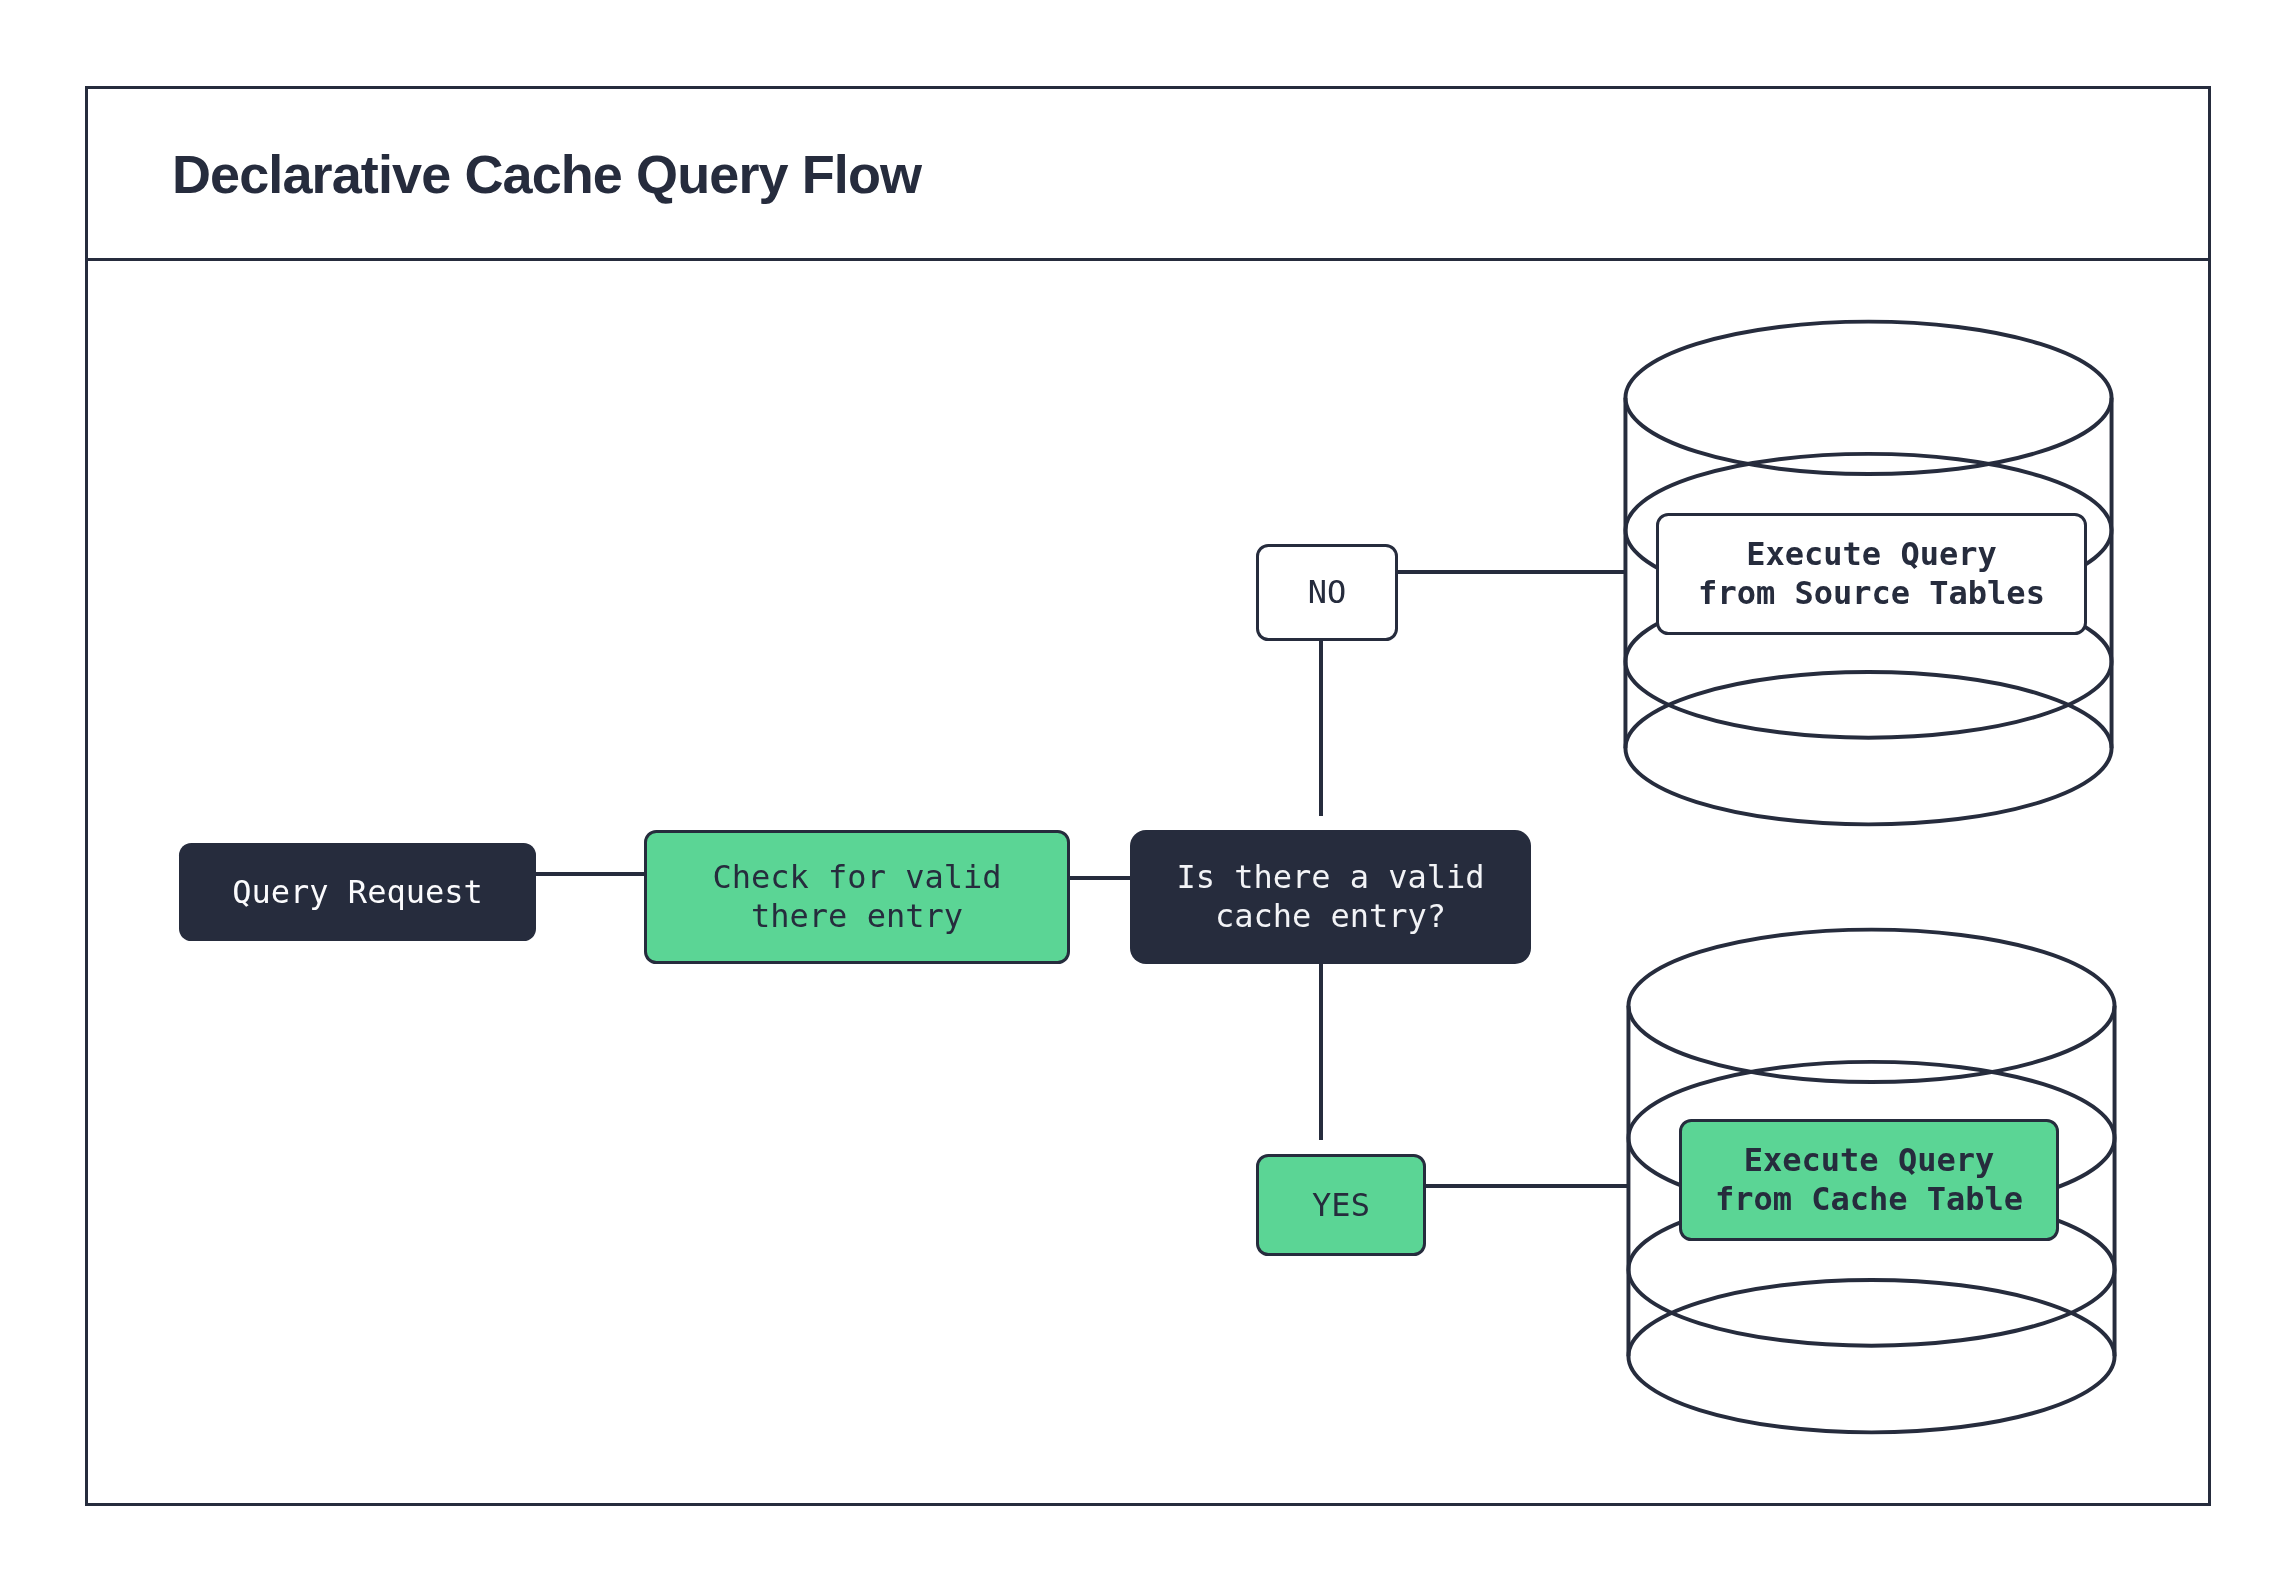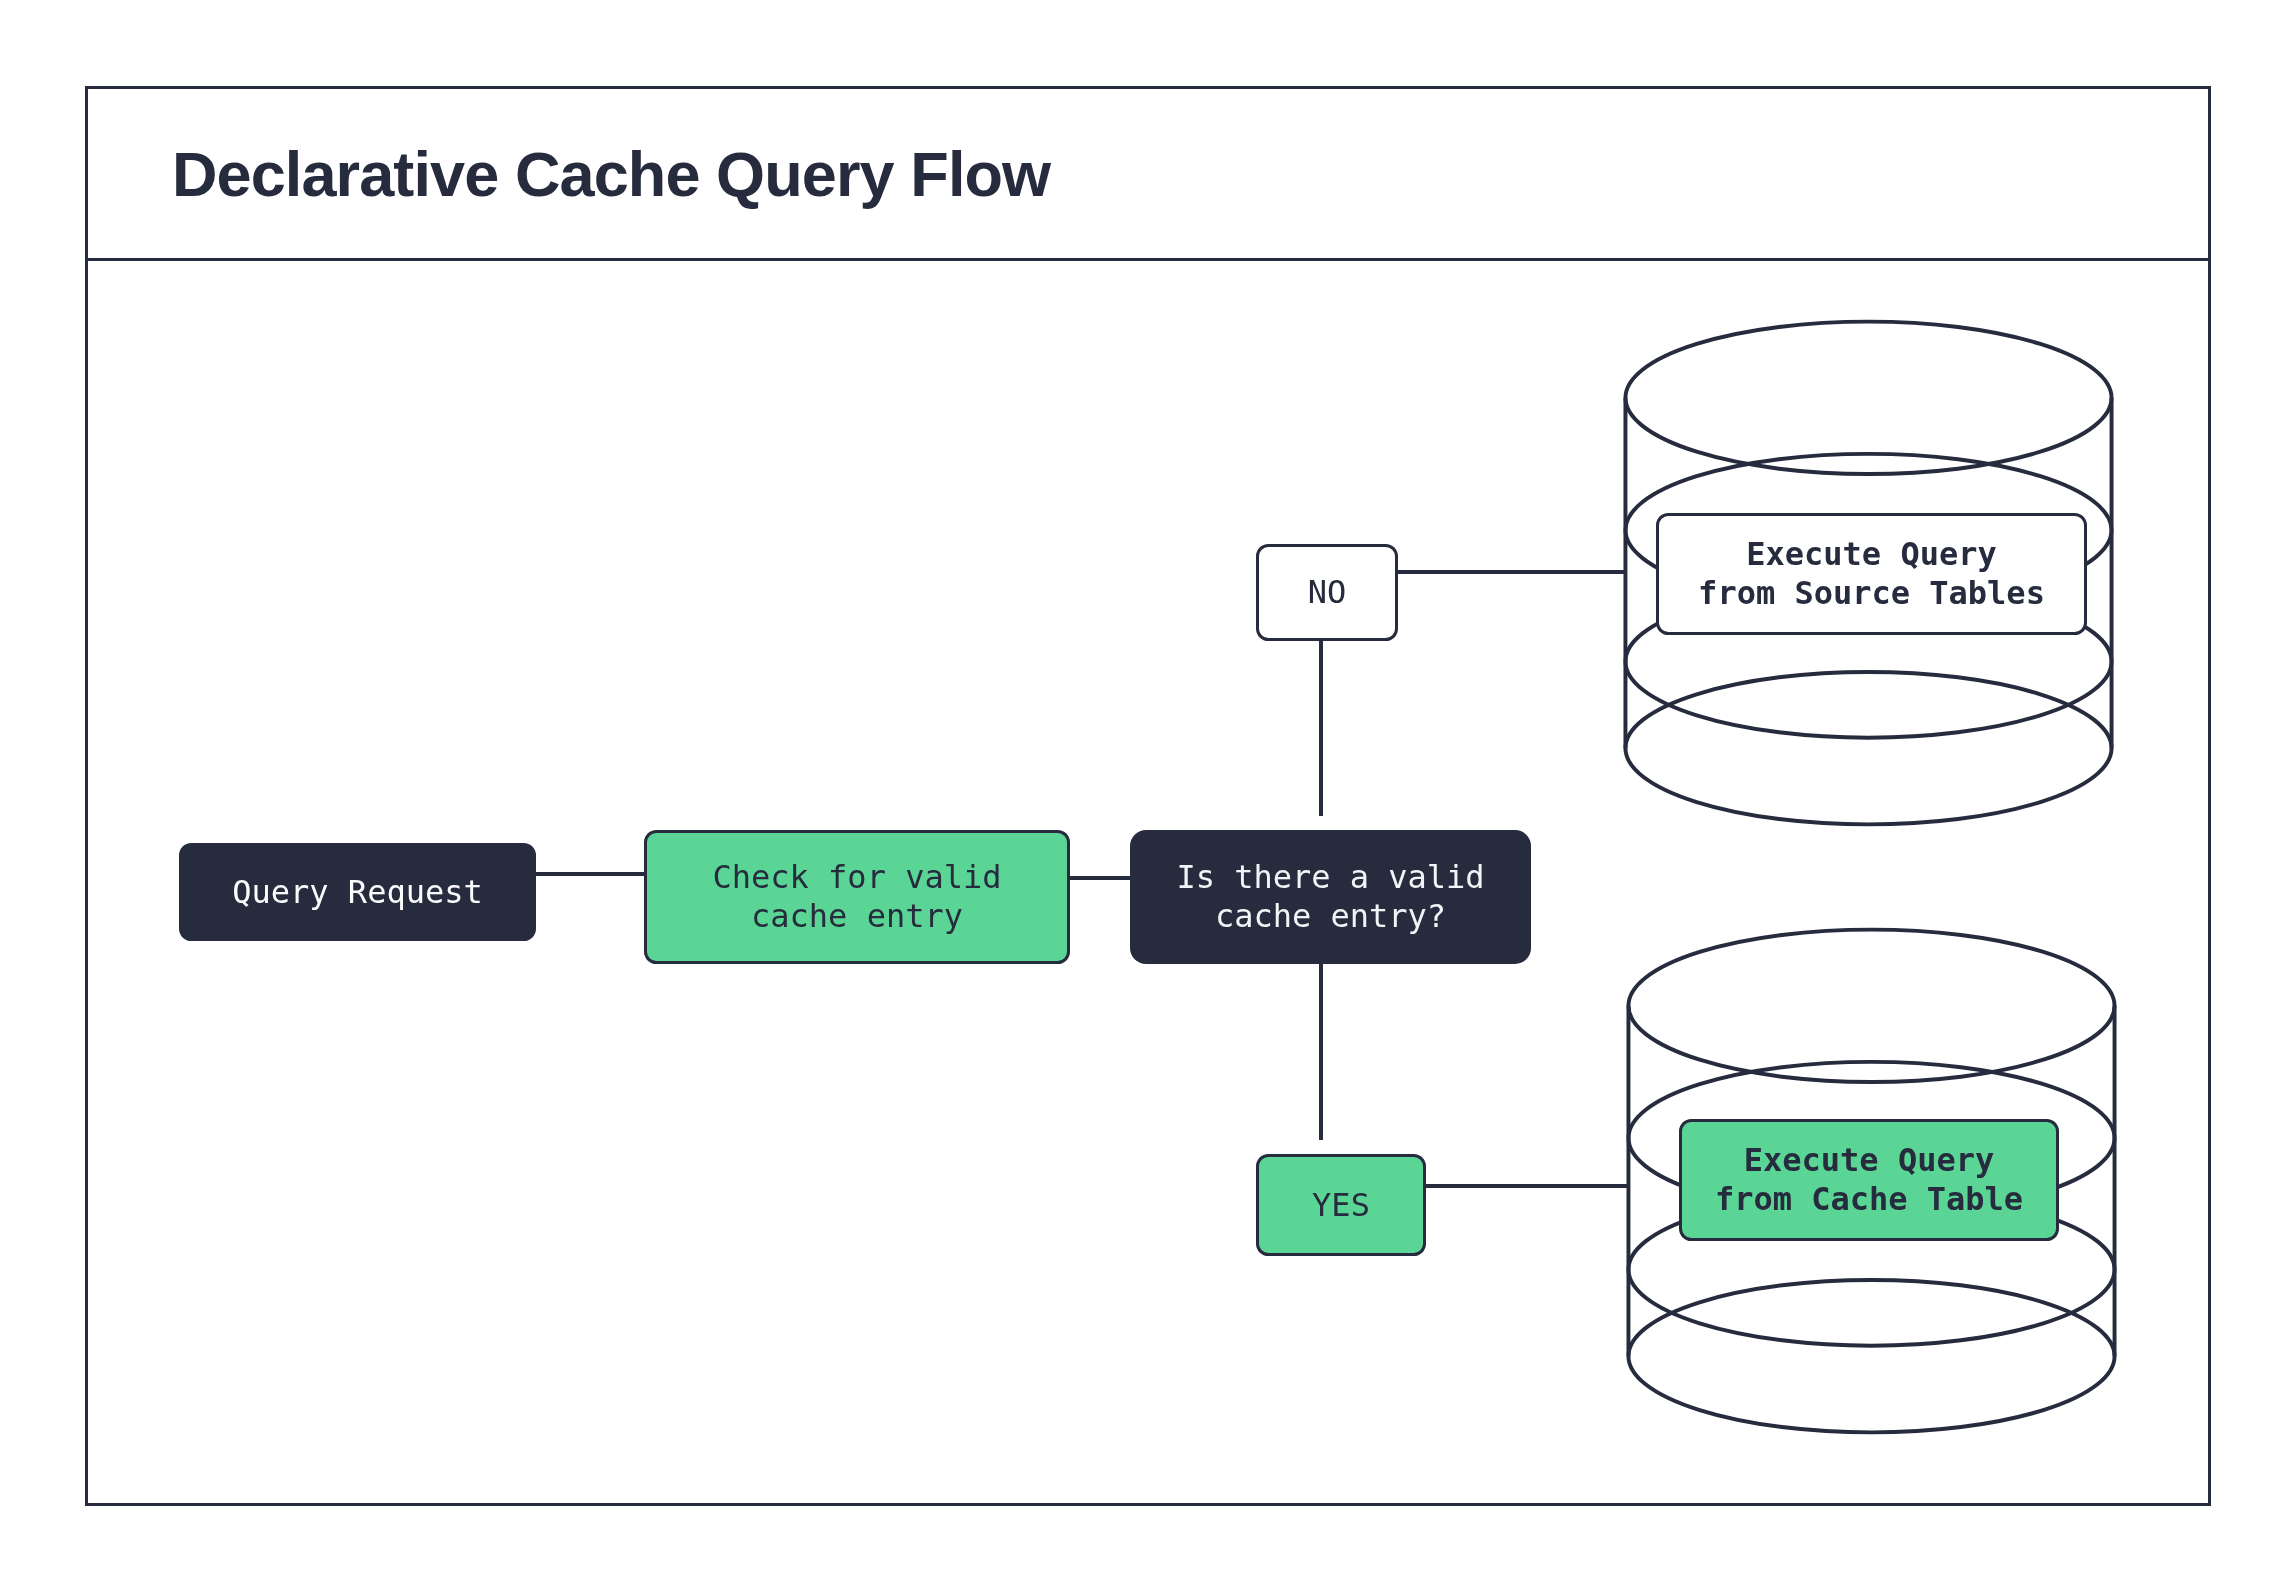--- a/index.html
+++ b/index.html
@@ -23,21 +23,21 @@
     border:3.5px solid var(--ink);background:var(--paper);
   }
   .titlebar{
     position:absolute;left:85px;top:86px;width:2126px;height:175px;
     border:3.5px solid var(--ink);
     display:flex;align-items:center;
     padding-left:84px;
   }
   .page-title{
     font-family:"Liberation Sans","DejaVu Sans",sans-serif;
-    font-weight:bold;font-size:63px;letter-spacing:-0.9px;color:var(--ink);
+    font-weight:bold;font-size:54px;letter-spacing:-0.9px;color:var(--ink);
     white-space:nowrap;
   }
 
   
   .conn{position:absolute;background:var(--ink);z-index:2;}
 
   
   .node{
     position:absolute;z-index:4;
     display:flex;flex-direction:column;align-items:center;justify-content:center;
@@ -79,21 +79,21 @@
   <div class="conn" style="left:1319px;top:944px;width:4.4px;height:196px;"></div>
   <div class="conn" style="left:1396px;top:570px;width:231px;height:4.4px;"></div>
   <div class="conn" style="left:1396px;top:1184px;width:233px;height:4.4px;"></div>
 
   <div class="node node--dark node--solidwhite" style="left:179px;top:826px;width:357px;height:98px;">
     <span>Query Request</span>
   </div>
 
   <div class="node node--green" style="left:644px;top:813px;width:426px;height:134px;">
     <span>Check for valid</span>
-    <span>cache entry</span>
+    <span>there entry</span>
   </div>
 
   <div class="node node--dark node--decision" style="left:1130px;top:813px;width:401px;height:134px;">
     <span>Is there a valid</span>
     <span>cache entry?</span>
   </div>
 
   <div class="node node--white" style="left:1256px;top:527px;width:142px;height:97px;">
     <span>NO</span>
   </div>

